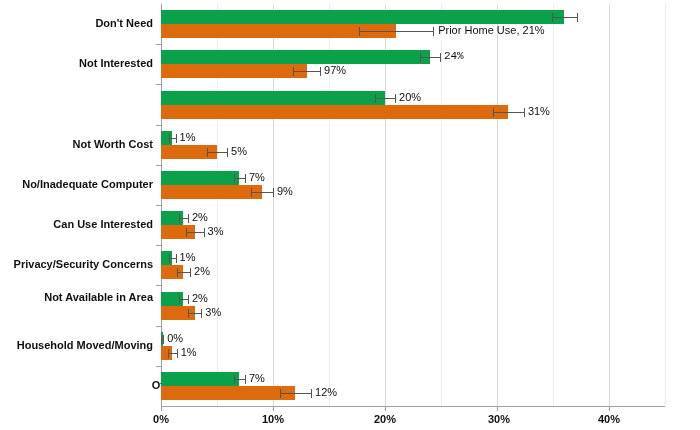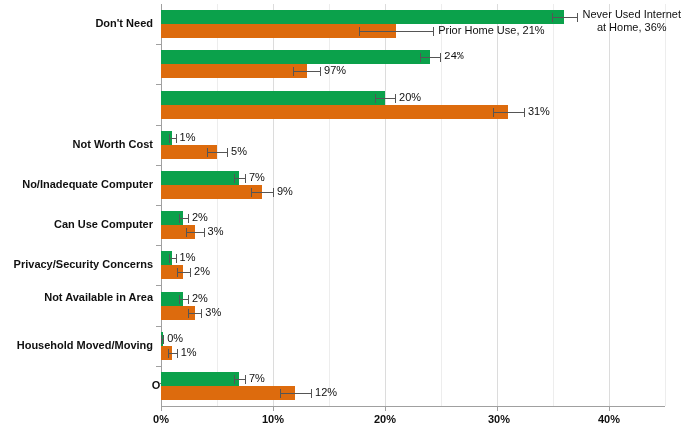--- a/index.html
+++ b/index.html
@@ -60,30 +60,27 @@
     <div class="tick-label" style="left: 345px; top: 413px; width: 80px;">20%</div>
     <div class="tick" style="left: 497px; top: 406px; height: 5px;"></div>
     <div class="tick-label" style="left: 459px; top: 413px; width: 80px;">30%</div>
     <div class="tick" style="left: 609px; top: 406px; height: 5px;"></div>
     <div class="tick-label" style="left: 569px; top: 413px; width: 80px;">40%</div>
     <div class="cat-label" style="left: 0px; top: 17.1px; width: 153px;">Don't Need</div>
     <div class="bar green" style="left: 161px; top: 10.1px; width: 403.2px; height: 14px; background: rgb(11, 161, 75);"></div>
     <div class="err" style="left: 551.88px; top: 17px; width: 24.64px;"></div>
     <div class="errcap" style="left: 551.88px; top: 13px; height: 9px;"></div>
     <div class="errcap" style="left: 576.52px; top: 13px; height: 9px;"></div>
-    <div class="series-annot" style="left: 582.52px; top: 8.1px;">
-      <div>Never Used Internet</div>
-      <div>at Home, 36%</div>
-    </div>
     <div class="bar orange" style="left: 161px; top: 24.1px; width: 235.2px; height: 14px; background: rgb(221, 107, 13);"></div>
     <div class="err" style="left: 359.24px; top: 31px; width: 73.92px;"></div>
     <div class="errcap" style="left: 359.24px; top: 27px; height: 9px;"></div>
     <div class="errcap" style="left: 433.16px; top: 27px; height: 9px;"></div>
     <div class="series-annot left" style="left: 438.16px; top: 24px;">Prior Home Use, 21%</div>
     <div class="ytick" style="left: 156px; top: 44px; width: 5px;"></div>
+    <div class="cat-label" style="left: 0px; top: 57.3px; width: 153px;">Not Interested</div>
     <div class="bar green" style="left: 161px; top: 50.3px; width: 268.8px; height: 14px; background: rgb(11, 161, 75);"></div>
     <div class="err" style="left: 419.72px; top: 57px; width: 20.16px;"></div>
     <div class="errcap" style="left: 419.72px; top: 53px; height: 9px;"></div>
     <div class="errcap" style="left: 439.88px; top: 53px; height: 9px;"></div>
     <div class="val-label" style="left: 443.88px; top: 51px; font-family: Liberation Mono, monospace;">24%</div>
     <div class="bar orange" style="left: 161px; top: 64.3px; width: 145.6px; height: 14px; background: rgb(221, 107, 13);"></div>
     <div class="err" style="left: 293.16px; top: 71px; width: 26.88px;"></div>
     <div class="errcap" style="left: 293.16px; top: 67px; height: 9px;"></div>
     <div class="errcap" style="left: 320.04px; top: 67px; height: 9px;"></div>
     <div class="val-label" style="left: 324.04px; top: 65px;">97%</div>
@@ -116,21 +113,21 @@
     <div class="err" style="left: 233.8px; top: 178px; width: 11.2px;"></div>
     <div class="errcap" style="left: 233.8px; top: 174px; height: 9px;"></div>
     <div class="errcap" style="left: 245px; top: 174px; height: 9px;"></div>
     <div class="val-label" style="left: 249px; top: 172px;">7%</div>
     <div class="bar orange" style="left: 161px; top: 184.9px; width: 100.8px; height: 14px; background: rgb(221, 107, 13);"></div>
     <div class="err" style="left: 250.6px; top: 192px; width: 22.4px;"></div>
     <div class="errcap" style="left: 250.6px; top: 188px; height: 9px;"></div>
     <div class="errcap" style="left: 273px; top: 188px; height: 9px;"></div>
     <div class="val-label" style="left: 277px; top: 186px;">9%</div>
     <div class="ytick" style="left: 156px; top: 205px; width: 5px;"></div>
-    <div class="cat-label" style="left: 0px; top: 218.1px; width: 153px;">Can Use Computer</div>
+    <div class="cat-label" style="left: 0px; top: 218.1px; width: 153px;">Can Use Interested</div>
     <div class="bar green" style="left: 161px; top: 211.1px; width: 22.4px; height: 14px; background: rgb(11, 161, 75);"></div>
     <div class="err" style="left: 178.92px; top: 218px; width: 8.96px;"></div>
     <div class="errcap" style="left: 178.92px; top: 214px; height: 9px;"></div>
     <div class="errcap" style="left: 187.88px; top: 214px; height: 9px;"></div>
     <div class="val-label" style="left: 191.88px; top: 212px;">2%</div>
     <div class="bar orange" style="left: 161px; top: 225.1px; width: 33.6px; height: 14px; background: rgb(221, 107, 13);"></div>
     <div class="err" style="left: 185.64px; top: 232px; width: 17.92px;"></div>
     <div class="errcap" style="left: 185.64px; top: 228px; height: 9px;"></div>
     <div class="errcap" style="left: 203.56px; top: 228px; height: 9px;"></div>
     <div class="val-label" style="left: 207.56px; top: 226px;">3%</div>

